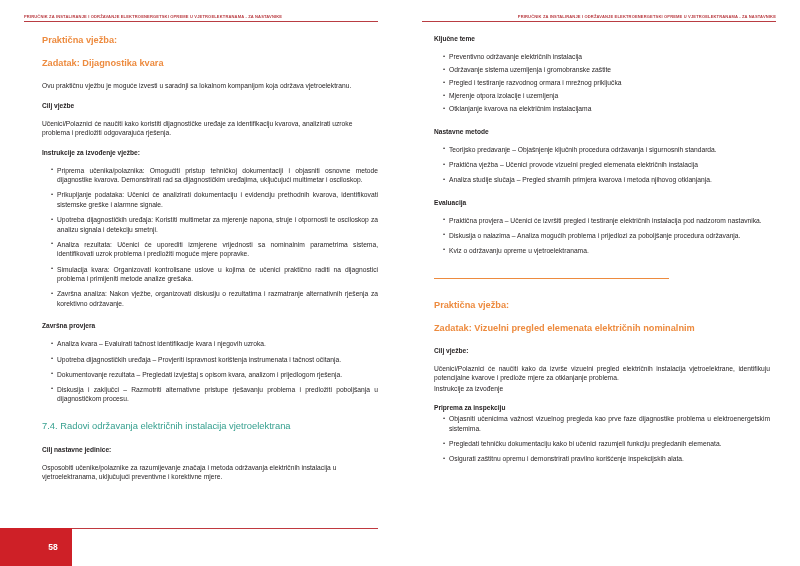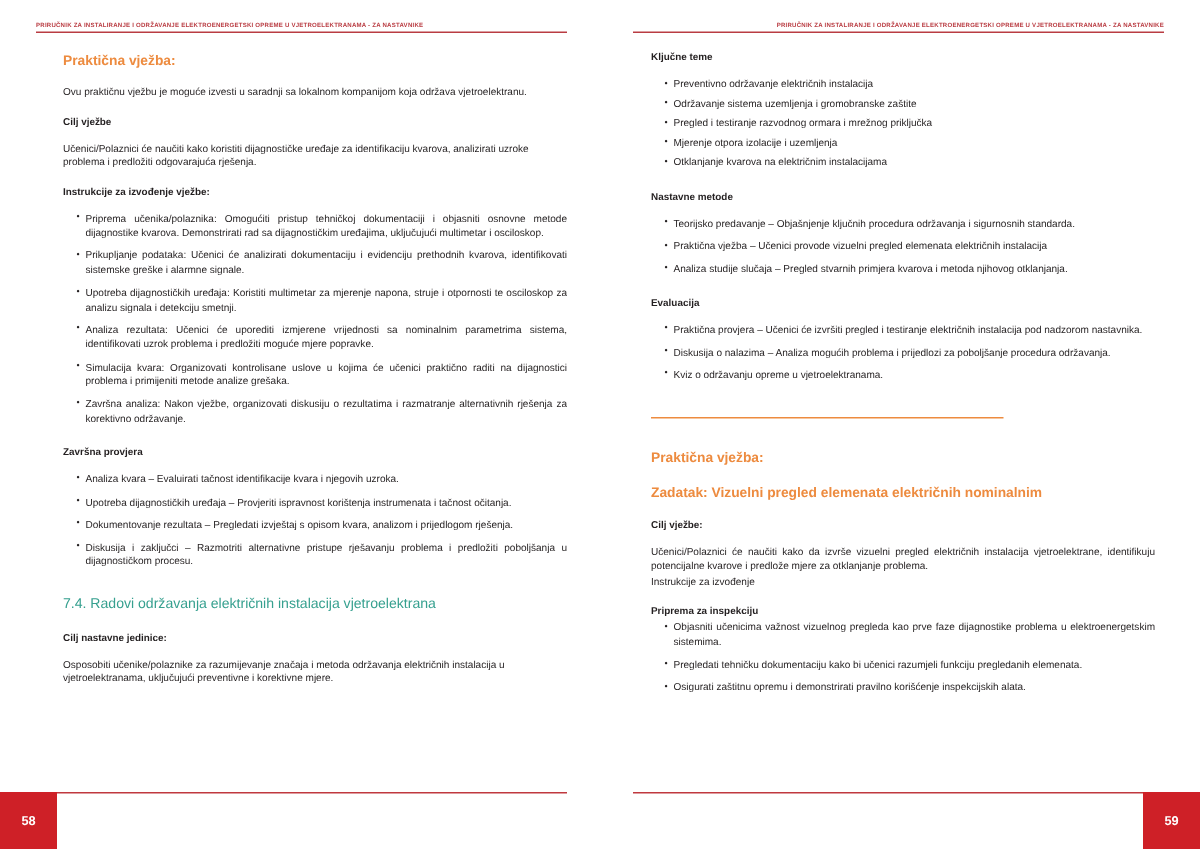--- a/index.html
+++ b/index.html
@@ -150,38 +150,39 @@
     width: 38px;
     height: 38px;
     background: #ce2027;
     color: #ffffff;
     font-size: 8.5px;
     font-weight: bold;
     display: flex;
     align-items: center;
     justify-content: center;
   }
-  .page-left .pagebox { left: 0; }
+  .page-left .pagebox { left: 0; padding-left: 34px; }
   .page-right .pagebox { right: 0; }
 </style>
 </head>
 <body>
 
 <div class="spread">
 
   <div class="page page-left">
 
     <div class="page-header">
       <div class="header-text">PRIRUČNIK ZA INSTALIRANJE I ODRŽAVANJE ELEKTROENERGETSKI OPREME U VJETROELEKTRANAMA - ZA NASTAVNIKE</div>
       <div class="header-rule"></div>
     </div>
 
     <div class="col">
 
       <div class="h-orange">Praktična vježba:</div>
+      <div class="h-orange tight">Zadatak: Dijagnostika kvara</div>
 
       <p class="body">Ovu praktičnu vježbu je moguće izvesti u saradnji sa lokalnom kompanijom koja održava vjetroelektranu.</p>
 
       <div class="h-bold">Cilj vježbe</div>
       <p class="body">Učenici/Polaznici će naučiti kako koristiti dijagnostičke uređaje za identifikaciju kvarova, analizirati uzroke problema i predložiti odgovarajuća rješenja.</p>
 
       <div class="h-bold">Instrukcije za izvođenje vježbe:</div>
       <ul class="bl just">
         <li>Priprema učenika/polaznika: Omogućiti pristup tehničkoj dokumentaciji i objasniti osnovne metode dijagnostike kvarova. Demonstrirati rad sa dijagnostičkim uređajima, uključujući multimetar i osciloskop.</li>
         <li>Prikupljanje podataka: Učenici će analizirati dokumentaciju i evidenciju prethodnih kvarova, identifikovati sistemske greške i alarmne signale.</li>
@@ -255,19 +256,15 @@
 
       <div class="h-bold nogap">Priprema za inspekciju</div>
       <ul class="bl just">
         <li>Objasniti učenicima važnost vizuelnog pregleda kao prve faze dijagnostike problema u elektroenergetskim sistemima.</li>
         <li>Pregledati tehničku dokumentaciju kako bi učenici razumjeli funkciju pregledanih elemenata.</li>
         <li>Osigurati zaštitnu opremu i demonstrirati pravilno korišćenje inspekcijskih alata.</li>
       </ul>
 
     </div>
 
-    <div class="footer">
-      <div class="footer-rule"></div>
-      <div class="pagebox">59</div>
-    </div>
   </div>
 
 </div>
 
 </body></html>

